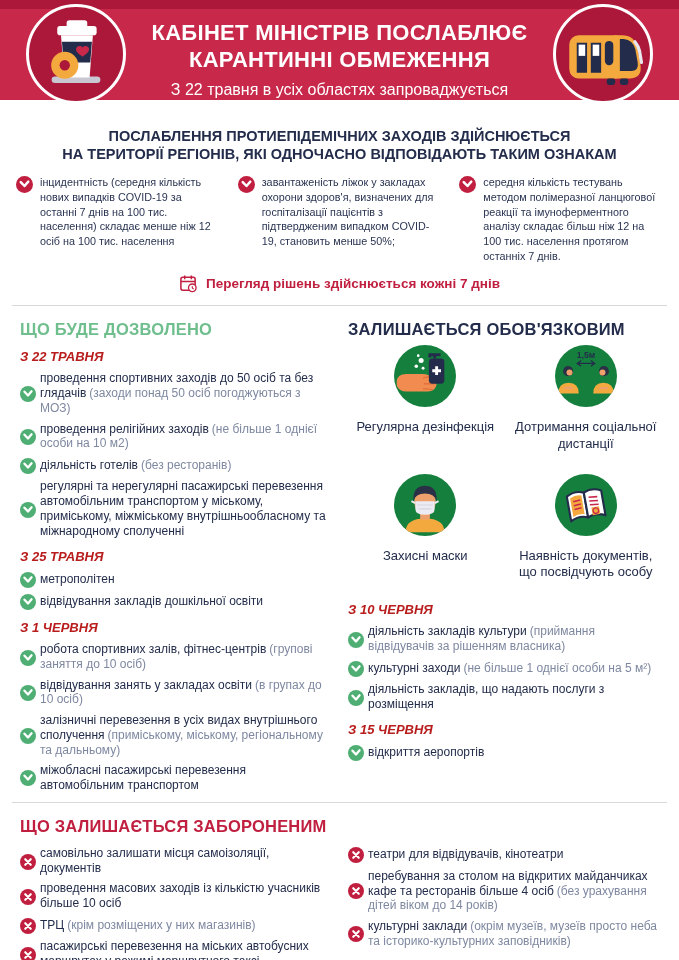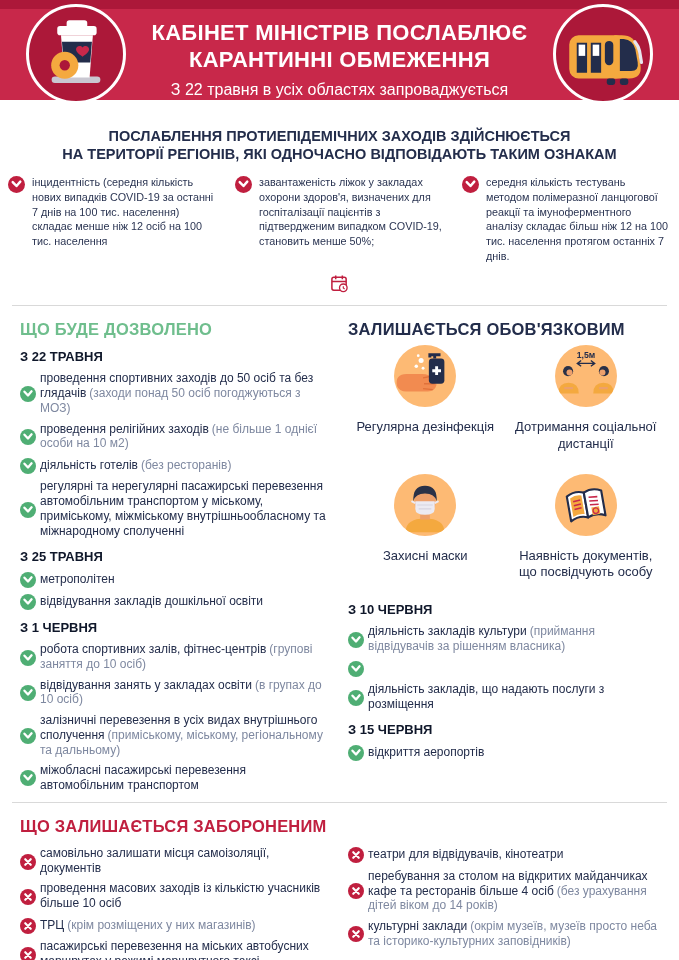--- a/index.html
+++ b/index.html
@@ -11,52 +11,52 @@
   .banner .strip { position:absolute; top:0; left:0; right:0; height:9px; background:#AC1839; }
   .banner .band  { position:absolute; top:9px; left:0; right:0; height:91px; background:#C8284A; }
   .hcircle { position:absolute; top:4px; width:100px; height:100px; border-radius:50%;
              background:#AC1839; border:3px solid #fff; display:flex; align-items:center; justify-content:center; }
   .hcircle.left { left:26px; } .hcircle.right { right:26px; }
   .banner .htext { position:absolute; top:20px; left:140px; right:140px; text-align:center; color:#fff; }
   .banner .t1, .banner .t2 { font-size:22px; font-weight:bold; letter-spacing:.3px; line-height:1.22; }
   .banner .sub { font-size:16px; margin-top:7px; }
 
   
-  .criteria { padding:12px 8px 0; }
+  .criteria { padding:12px 16px 0; }
   .criteria h2 { text-align:center; color:#232D4B; font-size:14.5px; line-height:1.22; }
   .crit-cols { display:flex; gap:18px; margin-top:12px; }
   .crit-col { flex:1; display:flex; gap:7px; align-items:flex-start; }
   .crit-col p { font-size:10.8px; line-height:1.36; color:#2A3452; }
   .review { display:flex; justify-content:center; align-items:center; gap:8px;
             color:#C01F3F; font-size:13.5px; font-weight:bold; margin:11px 0 12px; }
   .review svg { width:19px; height:19px; }
 
   .divider { border:none; border-top:1px solid #D9D9D9; margin:0 12px; }
 
   
   .main { display:flex; gap:22px; padding:10px 16px 4px 20px; }
   .col-l { width:306px; flex:none; }
   .col-r { flex:1; }
   h3.sec { font-size:16.5px; letter-spacing:.2px; margin:4px 0 6px; }
   h3.green { color:#6FBE8D; }
   h3.navy  { color:#232D4B; }
   h3.red   { color:#C01F3F; margin:8px 0 10px; }
-  h4.date { color:#0f172a; font-size:13px; margin:10px 0 7px; }
+  h4.date { color:#b91c1c; font-size:13px; margin:10px 0 7px;font-style:italic; }
   .item { display:flex; gap:4px; align-items:center; margin-bottom:5.5px; }
   .badge { width:16px; height:16px; flex:none; margin-top:1px; }
   .c-green { color:#4FAE74; }
   .c-red   { color:#C01F3F; }
   .crit-badge { width:17px; height:17px; flex:none; margin-top:1px; }
   .txt { font-size:12px; line-height:1.24; color:#232D4B; }
   .note { color:#7E88A0; margin-left:3px; }
 
   
   .mand-grid { display:grid; grid-template-columns:1fr 1fr; gap:10px 6px; margin:6px 0 4px; }
   .mand-cell { text-align:center; }
-  .circ { width:62px; height:62px; border-radius:50%; background:#fdba74; margin:0 auto 6px;
+  .circ { width:62px; height:62px; border-radius:50%; background:#15803d; margin:0 auto 6px;
           display:flex; align-items:center; justify-content:center; overflow:hidden; }
   .circ svg { width:62px; height:62px; }
   .caption { font-size:13px; line-height:1.25; color:#232D4B; max-width:150px; margin:12px auto; }
 
   
   .prohibited { padding:6px 16px 0 20px; }
   .proh-cols { display:flex; gap:22px; }
   .proh-cols .pcol-l { width:306px; flex:none; }
   .proh-cols .pcol-r { flex:1; }
 </style>
@@ -138,20 +138,21 @@
         <p>середня кількість тестувань методом полімеразної ланцюгової реакції та імуноферментного аналізу складає більш ніж 12 на 100 тис. населення протягом останніх 7 днів.</p>
       </div>
     </div>
     <div class="review">
       <svg viewBox="0 0 20 20" class="c-red">
         <rect x="2" y="3.5" width="15" height="13.5" rx="2" fill="none" stroke="currentColor" stroke-width="1.6"></rect>
         <path d="M6 1.5 v4 M13 1.5 v4 M2 8 h15" stroke="currentColor" stroke-width="1.6"></path>
         <circle cx="14" cy="14.5" r="4" fill="#fff" stroke="currentColor" stroke-width="1.4"></circle>
         <path d="M14 12.8 v1.9 l1.4 1" stroke="currentColor" stroke-width="1.2" fill="none"></path>
       </svg>
+      <span>Перегляд рішень здійснюється кожні 7 днів</span>
     </div>
   </section>
 
   <hr class="divider">
 
   <div class="main">
 
     <div class="col-l">
       <h3 class="sec green">ЩО БУДЕ ДОЗВОЛЕНО</h3>
 
@@ -295,20 +296,21 @@
       <div class="item">
         <svg class="badge c-green">
             <use href="#sym-check"></use>
           </svg>
         <p class="txt"><span>діяльність закладів культури</span><span class="note">(приймання відвідувачів за рішенням власника)</span></p>
       </div>
       <div class="item">
         <svg class="badge c-green">
             <use href="#sym-check"></use>
           </svg>
+        <p class="txt"><span>культурні заходи</span><span class="note">(не більше 1 однієї особи на 5 м²)</span></p>
       </div>
       <div class="item">
         <svg class="badge c-green">
             <use href="#sym-check"></use>
           </svg>
         <p class="txt"><span>діяльність закладів, що надають послуги з розміщення</span><span class="note"></span></p>
       </div>
 
       <h4 class="date">З 15 ЧЕРВНЯ</h4>
       <div class="item">

